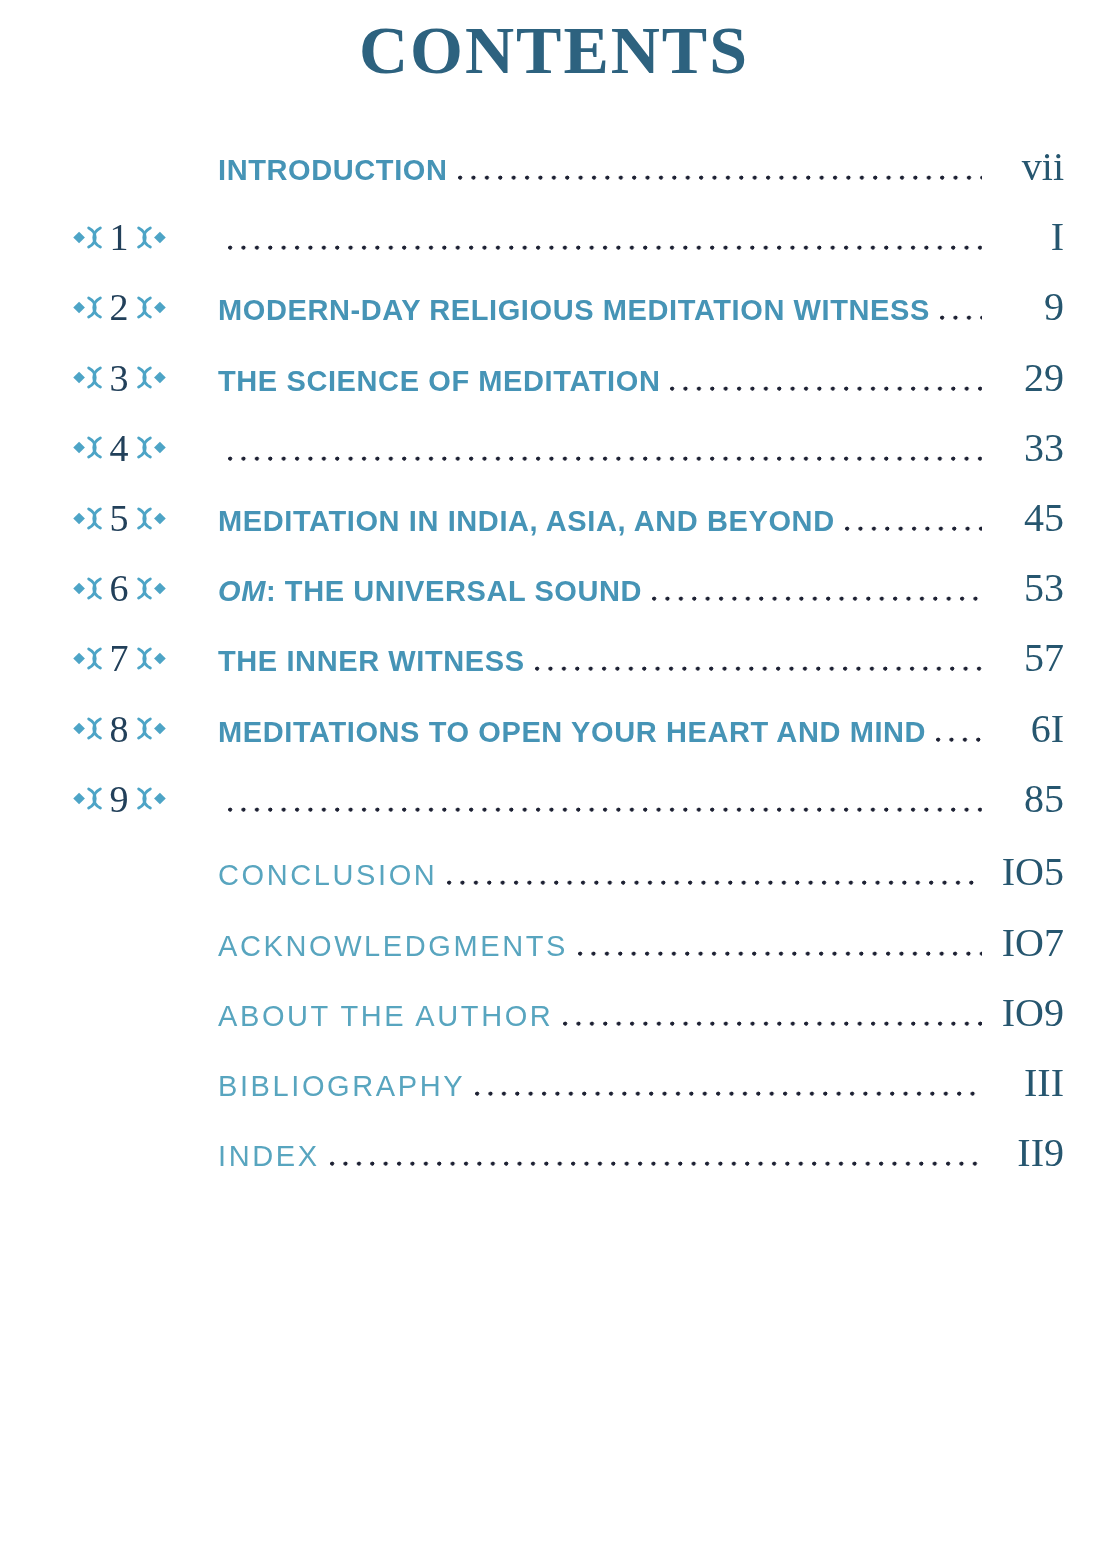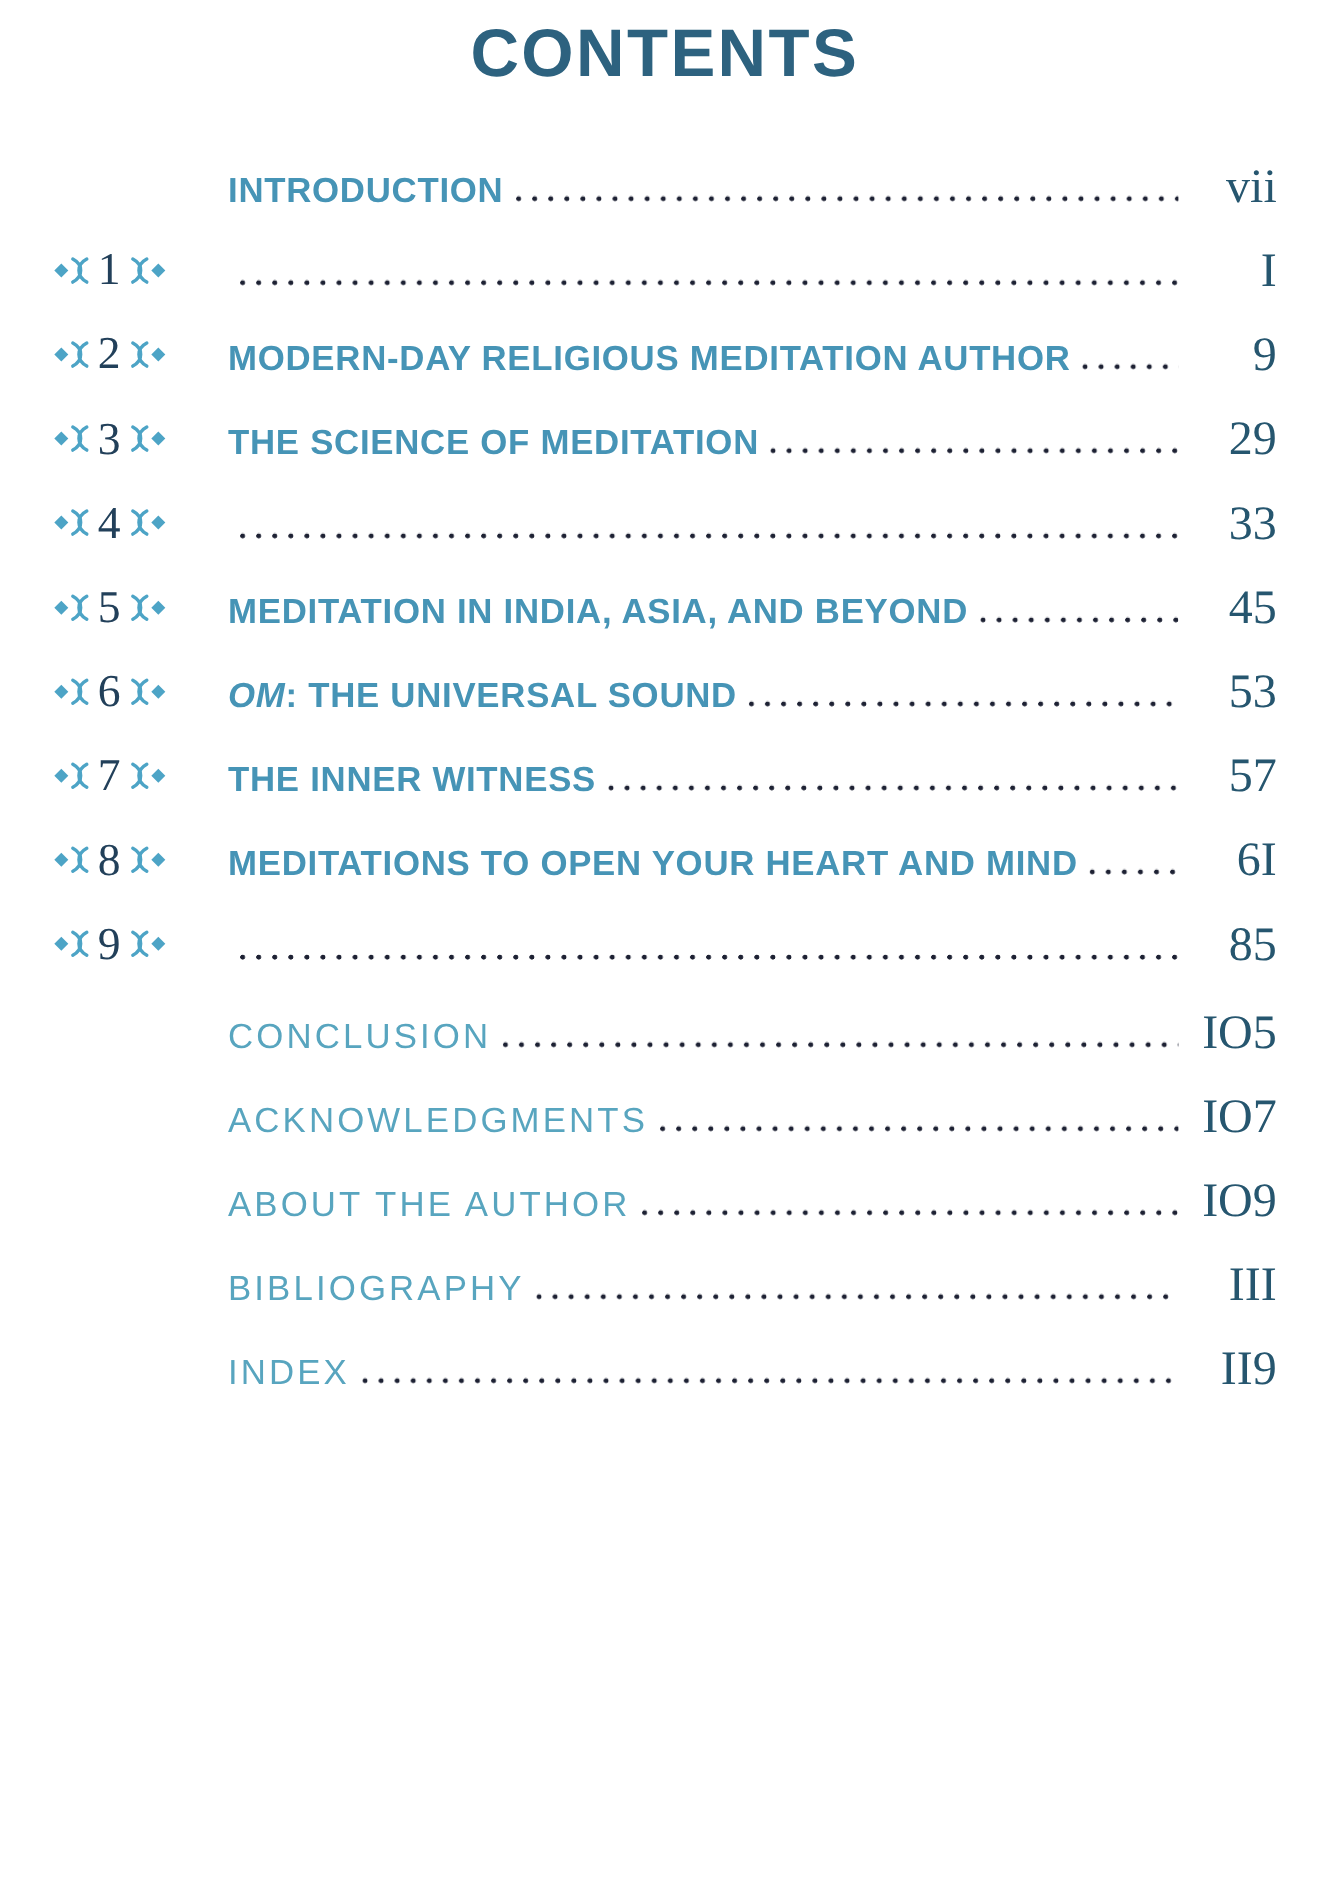--- a/index.html
+++ b/index.html
@@ -16,32 +16,33 @@
   body{
     width:1108px;height:1567px;
     background:var(--background);
     font-family:"Liberation Sans",sans-serif;
     overflow:hidden;
   }
   .page{width:1108px;height:1567px;position:relative;}
   h1.contents-title{
     margin:16px 0 0 0;
     text-align:center;
-    font-size:56px;
+    font-size:68px;
     line-height:1.0;
     font-weight:700;
     letter-spacing:2px;
     color:var(--title);
+    font-family:Liberation Serif, serif;
   }
   .toc{margin-top:48px;}
   .row{
     height:70.2px;
     display:flex;
     align-items:center;
-    padding-left:34px;
+    padding-left:62px;
     padding-right:44px;
     box-sizing:border-box;
   }
   .numcol{
     width:114px;
     flex:0 0 114px;
     display:flex;
     align-items:center;
     justify-content:center;
     gap:8px;
@@ -150,21 +151,21 @@
       <div class="numcol">
         <svg class="orn" viewBox="0 0 36 30">
             <use href="#orn"></use>
           </svg>
         <span class="chnum">2</span>
         <svg class="orn flip" viewBox="0 0 36 30">
             <use href="#orn"></use>
           </svg>
       </div>
       <div class="entry">
-        <span class="etitle">MODERN-DAY RELIGIOUS MEDITATION AUTHOR</span>
+        <span class="etitle">MODERN-DAY RELIGIOUS MEDITATION WITNESS</span>
         <span class="leader"></span>
         <span class="pnum">9</span>
       </div>
     </div>
 
     <div class="row">
       <div class="numcol">
         <svg class="orn" viewBox="0 0 36 30">
             <use href="#orn"></use>
           </svg>

